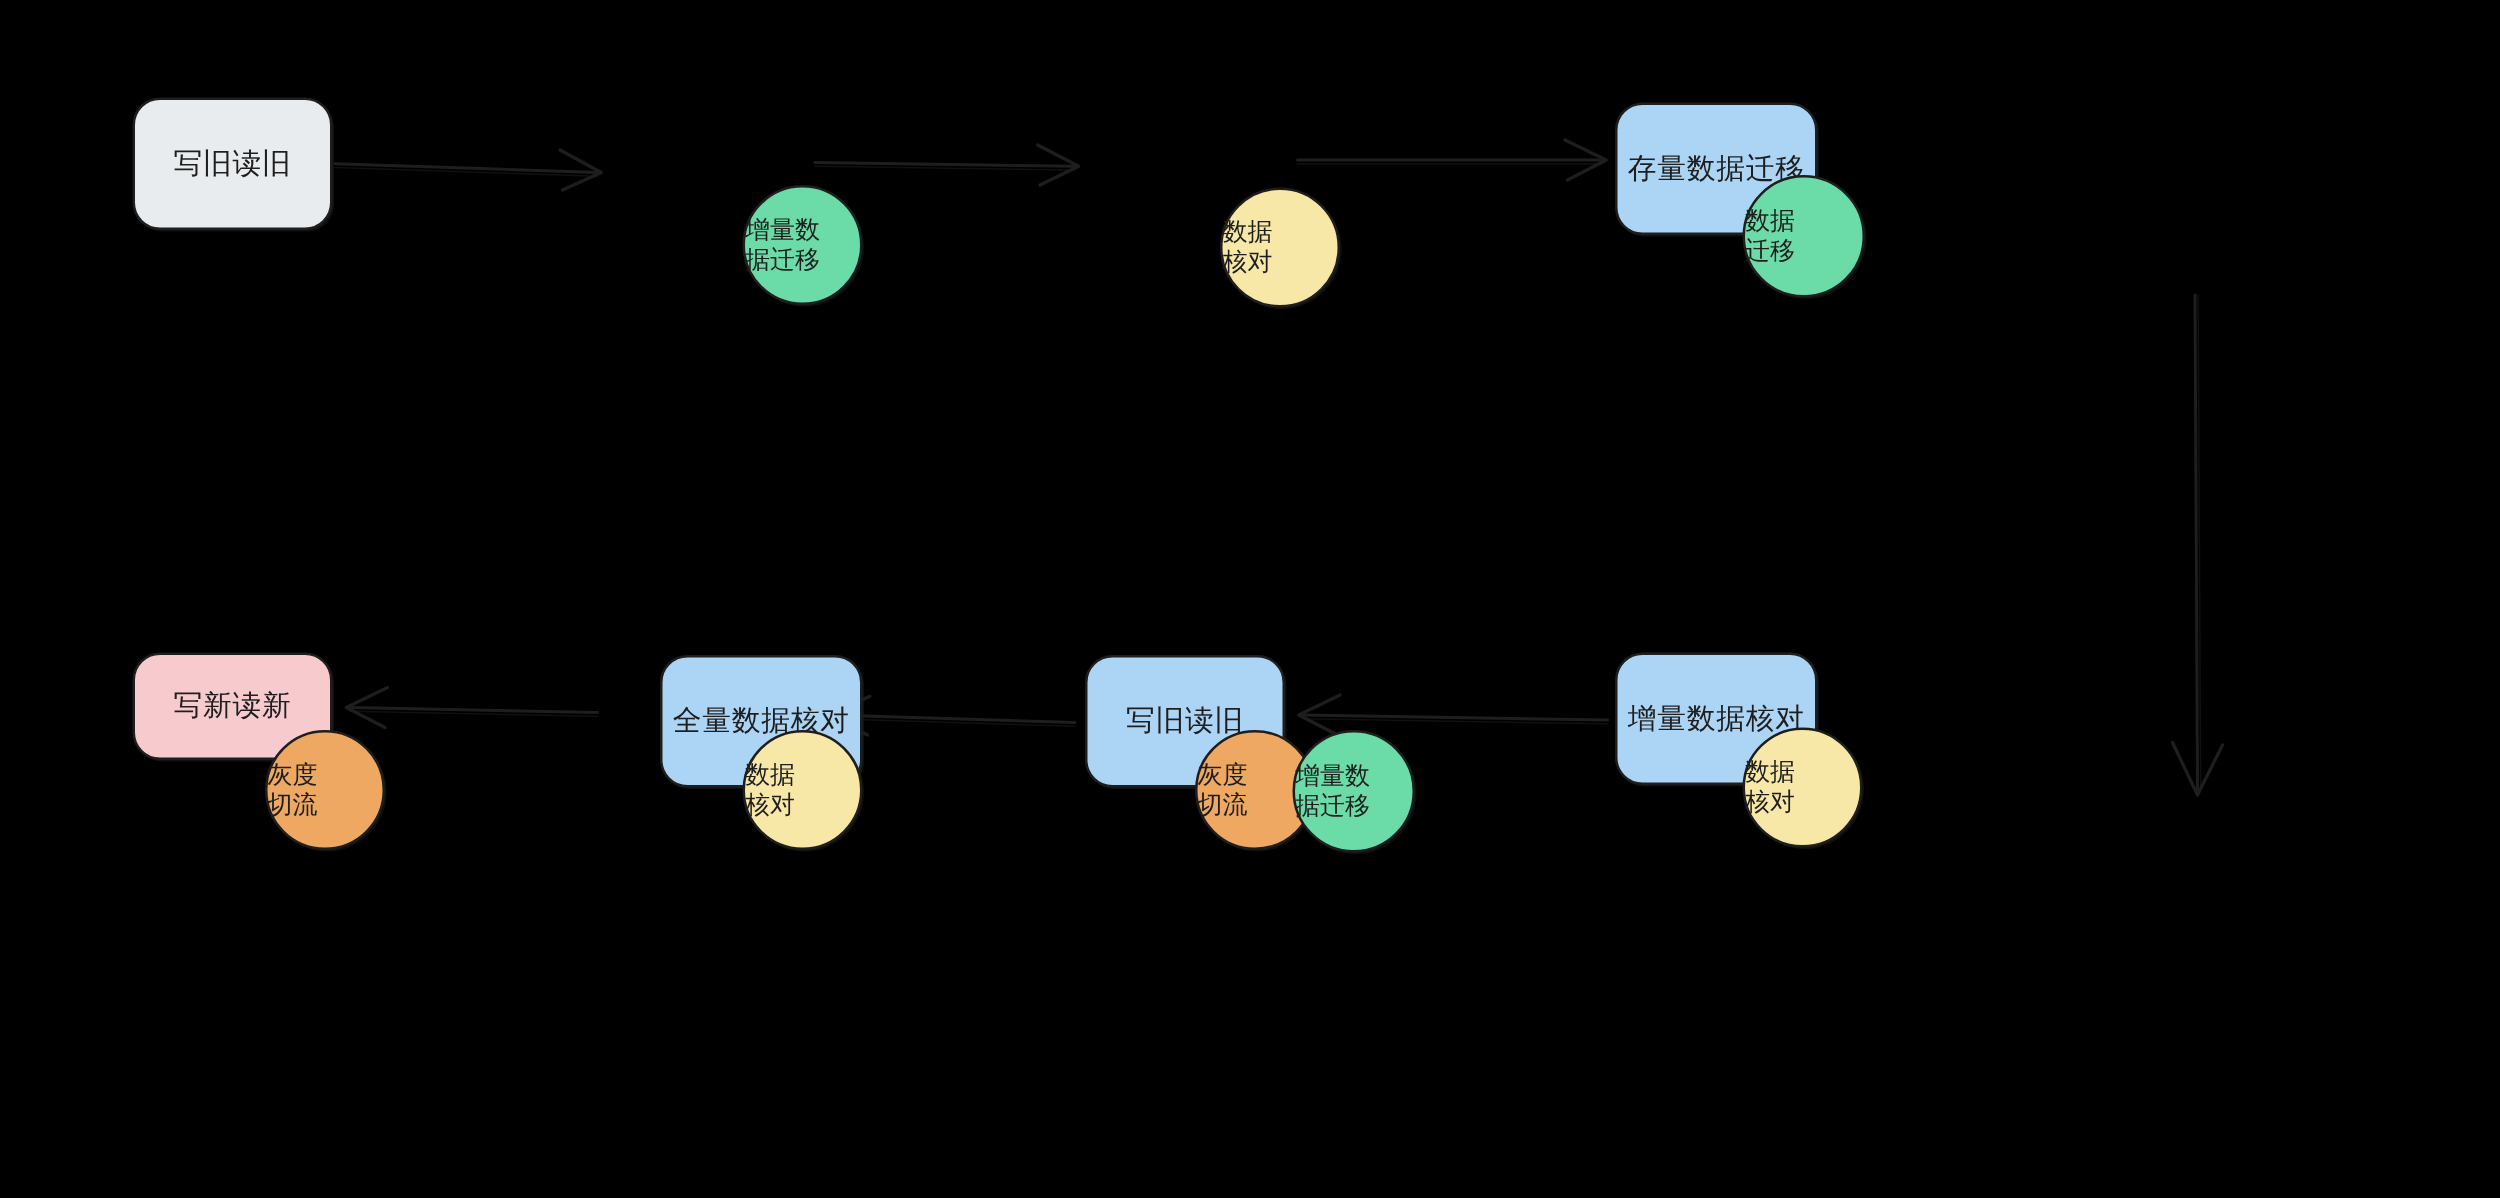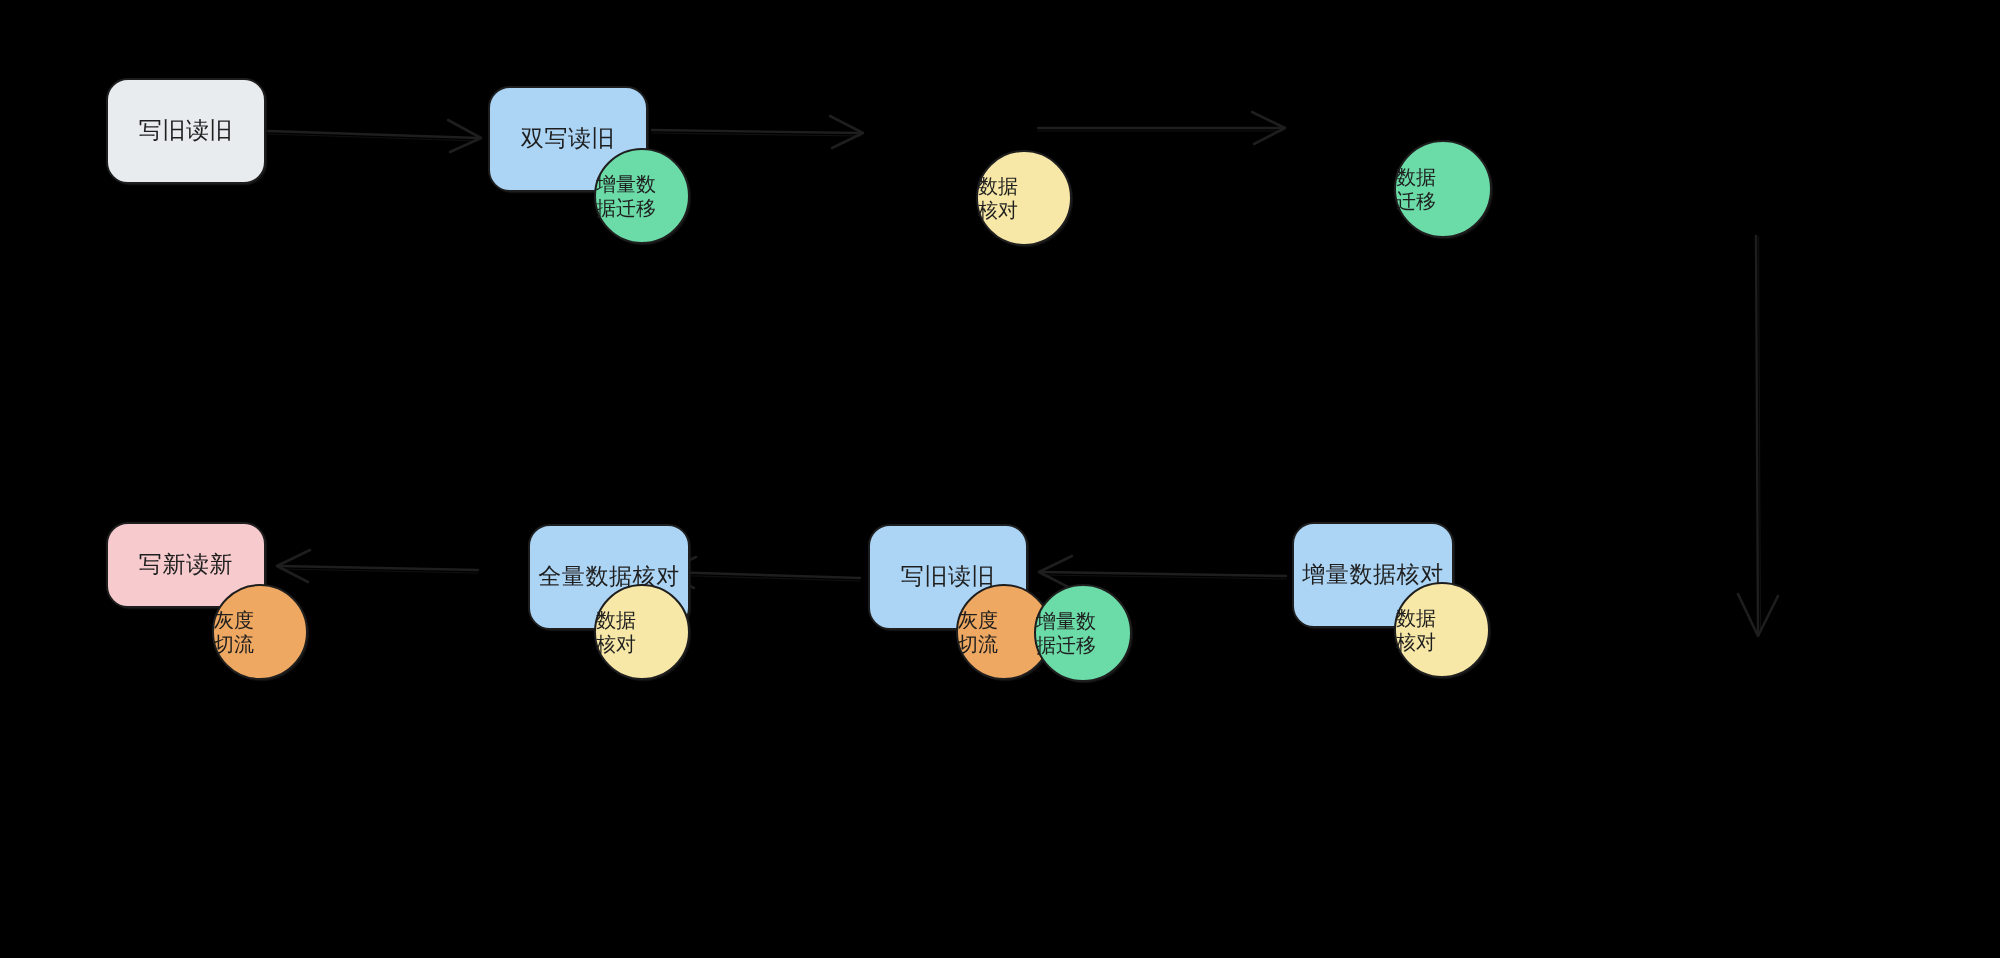--- a/index.html
+++ b/index.html
@@ -99,30 +99,30 @@
       </g>
       <g>
         <path d="M 478 570 L 280 566" fill="none" stroke="#1e1e1e" stroke-width="2.4" stroke-linecap="round"></path>
         <path d="M 478 570 L 280 566" fill="none" stroke="#1e1e1e" stroke-width="1.2" stroke-linecap="round" opacity="0.55" transform="translate(0,3)"></path>
         <path d="M 310 550 L 277 566 L 308 582" fill="none" stroke="#1e1e1e" stroke-width="2.6" stroke-linecap="round" stroke-linejoin="round"></path>
       </g>
     </svg>
 <div class="node" style="left: 106px; top: 78px; width: 160px; height: 106px; background: rgb(232, 236, 238);">
       <span class="node-label">写旧读旧</span>
     </div>
-    <div class="node" style="left: 488px; top: 86px; width: 160px; height: 106px; background: rgb(172, 213, 245);">
-      <span class="node-label">双写读旧</span>
-    </div>
     <div class="badge" style="left: 594px; top: 148px; width: 96px; height: 96px; background: rgb(107, 220, 168);">
       <span class="badge-label">增量数
 据迁移</span>
     </div>
     <div class="badge" style="left: 976px; top: 150px; width: 96px; height: 96px; background: rgb(248, 232, 168);">
       <span class="badge-label">数据
 核对</span>
+    </div>
+    <div class="node" style="left: 1292px; top: 82px; width: 162px; height: 106px; background: rgb(172, 213, 245);">
+      <span class="node-label">存量数据迁移</span>
     </div>
     <div class="badge" style="left: 1394px; top: 140px; width: 98px; height: 98px; background: rgb(107, 220, 168);">
       <span class="badge-label">数据
 迁移</span>
     </div>
     <div class="node" style="left: 1292px; top: 522px; width: 162px; height: 106px; background: rgb(172, 213, 245);">
       <span class="node-label">增量数据核对</span>
     </div>
     <div class="badge" style="left: 1394px; top: 582px; width: 96px; height: 96px; background: rgb(248, 232, 168);">
       <span class="badge-label">数据

